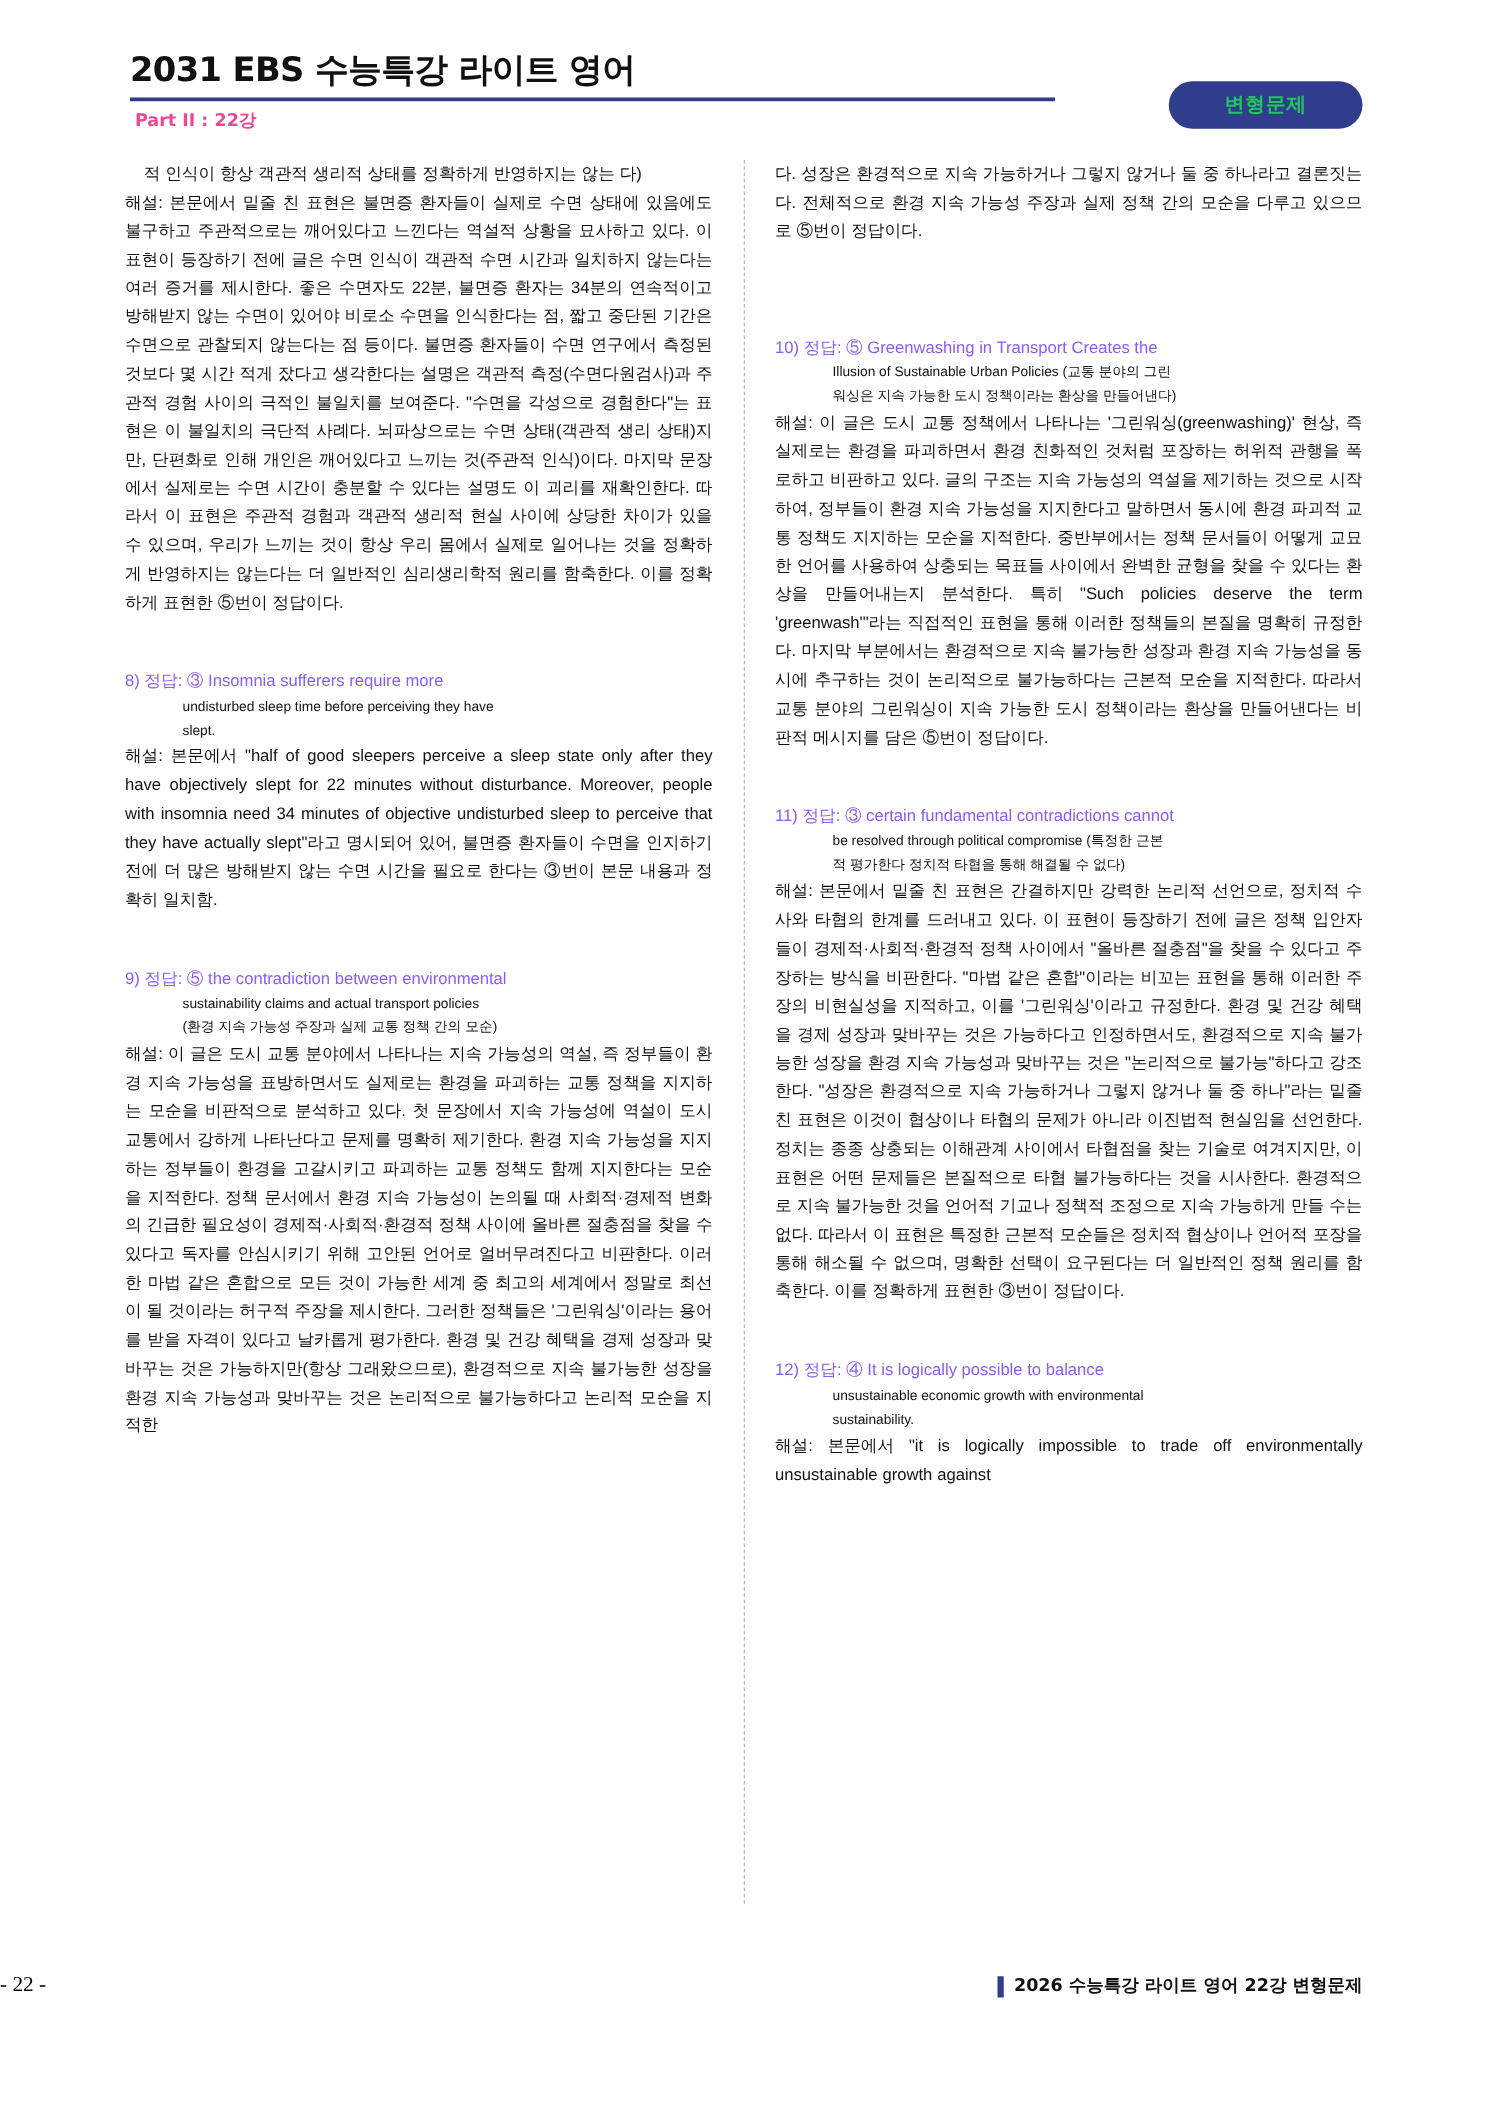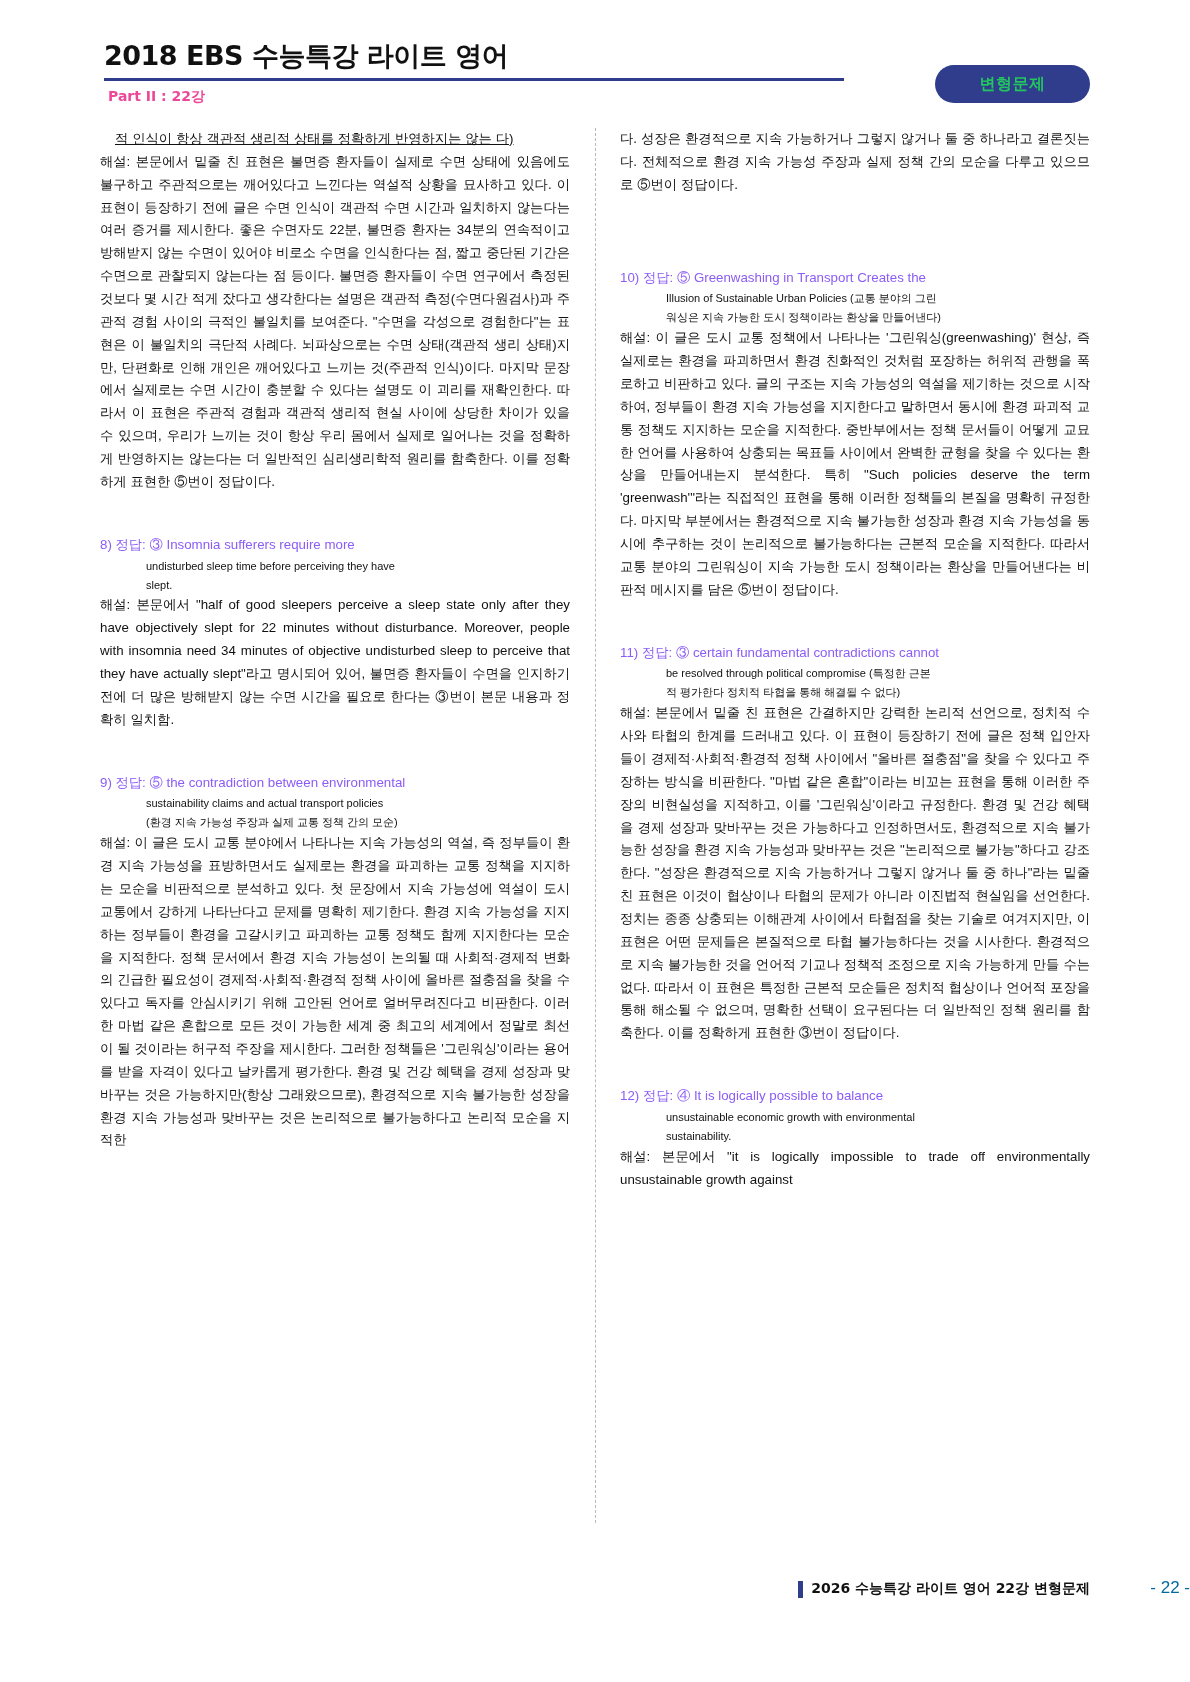--- a/index.html
+++ b/index.html
@@ -105,21 +105,21 @@
 
   p.para {
     margin: 0 0 0 0;
     font-size: 13.3px;
     line-height: 1.72;
     text-align: justify;
     text-justify: inter-word;
     color: #111111;
     word-spacing: 0.2px;
   }
-  p.para.indent { text-indent: 15px; text-decoration: underline; }
+  p.para.indent { text-indent: 15px; }
   p.hang {
     margin: 0;
     font-size: 13.3px;
     line-height: 1.72;
     text-align: justify;
     color: #8b5cf6;
     padding-left: 46px;
     text-indent: -46px;
   }
   p.hang2 {
@@ -137,24 +137,24 @@
   .footer {
     position: absolute;
     left: 0; right: 0;
     bottom: 74px;
     height: 30px;
   }
   .page-num {
     position: absolute;
     left: 0; right: 0;
     top: 0;
-    text-align: right;
+    text-align: left;
     font-size: 17px;
-    color: #0369a1;
-    font-family: Liberation Sans, sans-serif;
+    color: #000000;
+    font-family: Liberation Serif, serif;
   }
   .footer-right {
     position: absolute;
     right: 100px;
     top: 2px;
     display: flex;
     align-items: center;
     gap: 8px;
     font-family: "DejaVu Sans", sans-serif;
     font-size: 14px;
@@ -168,21 +168,21 @@
     height: 17px;
     background: #2f3d8c;
   }
 </style>
 </head>
 <body>
 
 <div class="page">
 
   <div class="header">
-    <div class="doc-title">2018 EBS 수능특강 라이트 영어</div>
+    <div class="doc-title">2031 EBS 수능특강 라이트 영어</div>
     <div class="header-rule"></div>
     <div class="part-label">Part II : 22강</div>
     <div class="badge">변형문제</div>
   </div>
 
   <div class="columns">
     <div class="col-divider"></div>
 
     <div class="col col-left">
 

